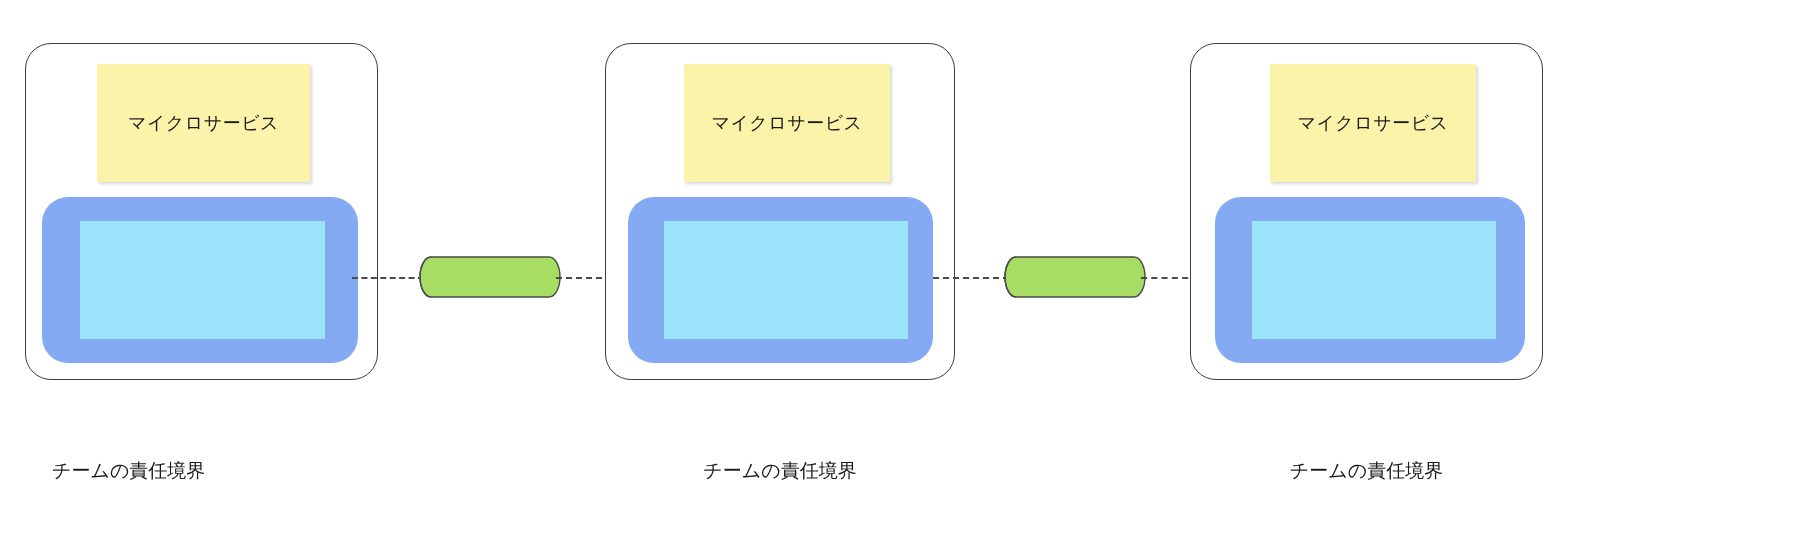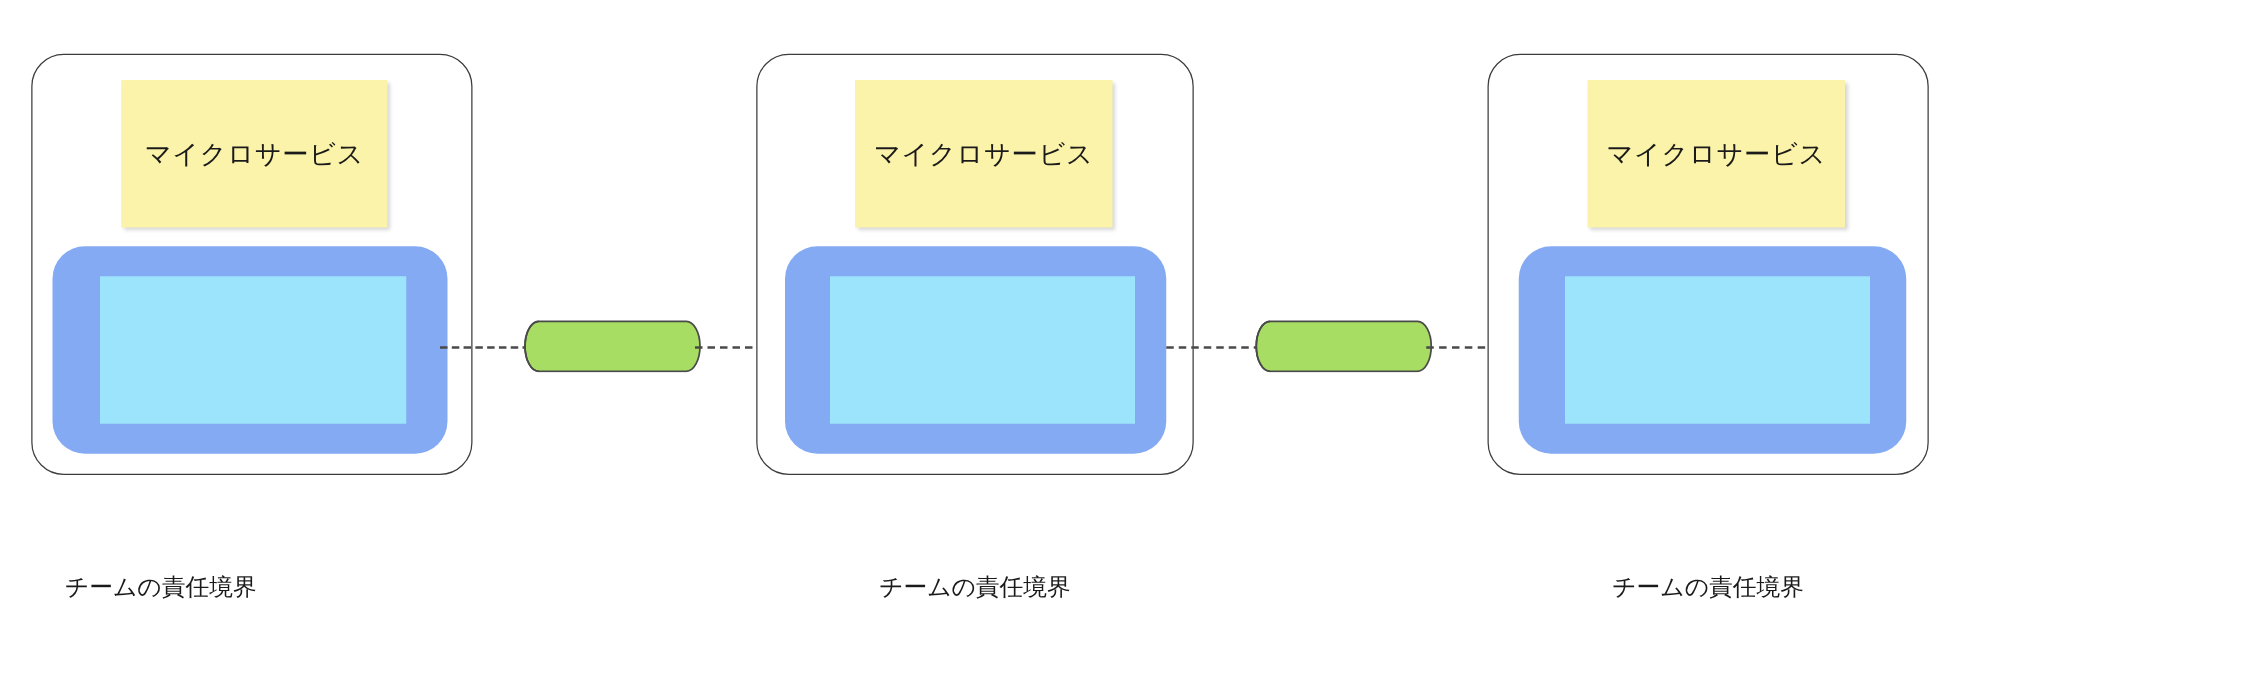--- a/index.html
+++ b/index.html
@@ -25,21 +25,21 @@
   .sticky{
     position:absolute;
     background:#fbf3a9;
     box-shadow:2px 2px 3px rgba(0,0,0,0.16);
     display:flex;
     align-items:center;
     justify-content:center;
     box-sizing:border-box;
   }
   .sticky-label{
-    font-size:21px;
+    font-size:18px;
     color:#1a1a1a;
     letter-spacing:0.5px;
     white-space:nowrap;
     line-height:1;
   }
 
   
   .system-outer{
     position:absolute;
     background:#84aaf3;

